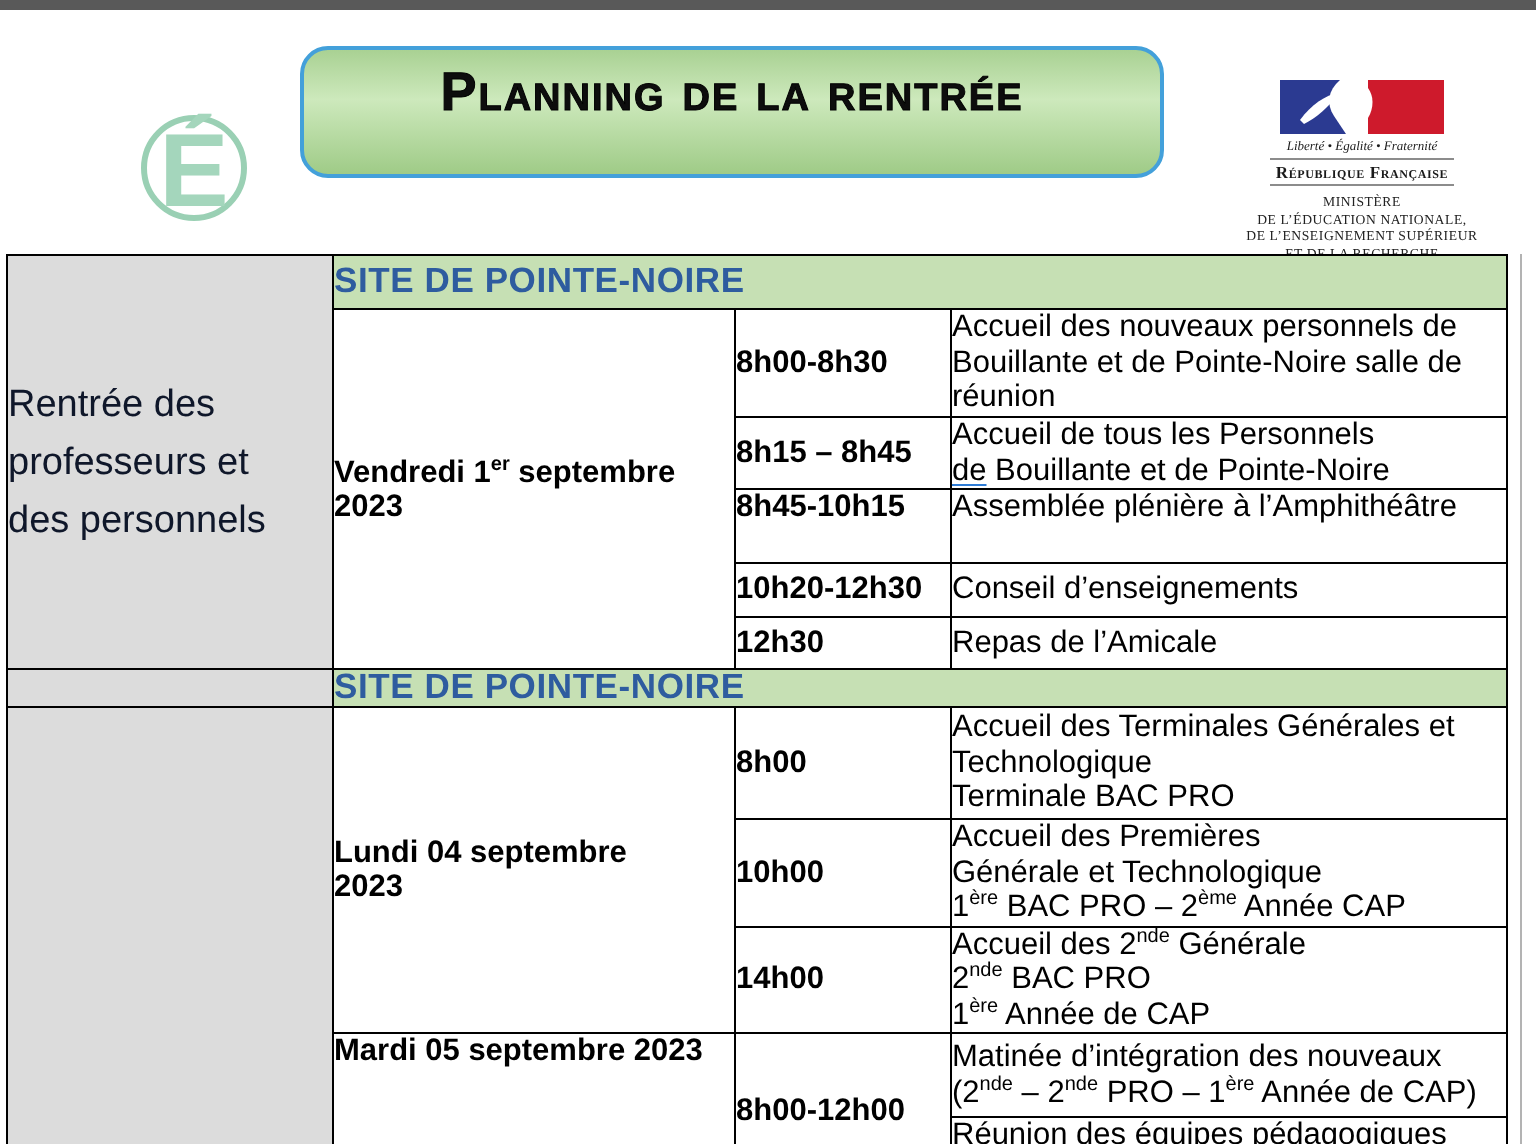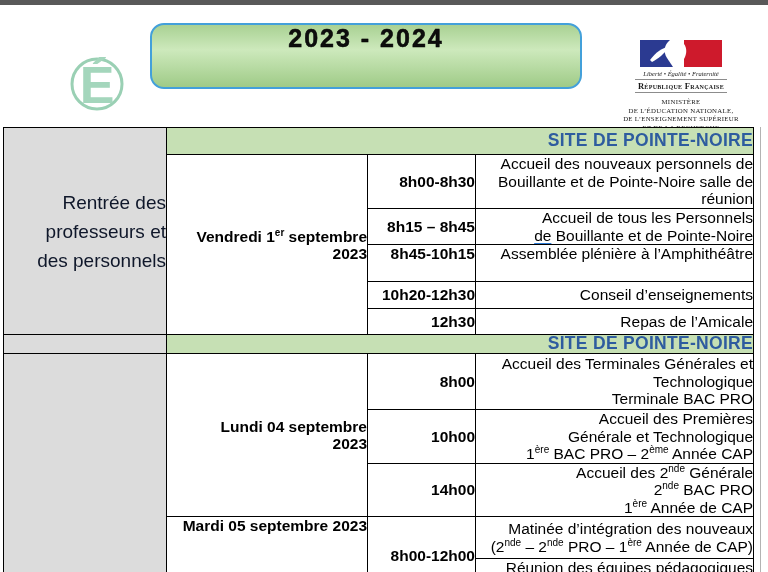--- a/index.html
+++ b/index.html
@@ -38,21 +38,21 @@
   #motto{font-style:italic;font-size:6.5px;line-height:8px;margin-top:3px;
     border-bottom:1px solid rgba(0,0,0,.45);padding-bottom:1px;width:92px;margin-left:auto;margin-right:auto;}
   #republic{font-variant:small-caps;font-weight:bold;font-size:8.5px;line-height:10px;
     border-bottom:1px solid rgba(0,0,0,.45);padding-bottom:1px;width:92px;margin:1px auto 0 auto;letter-spacing:.3px;}
   #ministry-lines{margin-top:5px;font-size:6.8px;line-height:8.6px;letter-spacing:.3px;color:#222;}
   
   table{border-collapse:collapse;table-layout:fixed;position:absolute;left:3px;width:750px;}
   #table-1{top:127px;}
   #table-2{top:334px;}
   td{
-    border:1.5px solid #000;padding:0;text-align:right;vertical-align:middle;
+    border:1.5px solid #000;padding:0;text-align:left;vertical-align:middle;
     font-size:15.5px;line-height:17.5px;color:#000;overflow:hidden;margin-top:40px;
   }
   .label-cell{background:#dcdcdc;color:#0f172a;font-weight:normal;font-size:19px;line-height:29px;}
   .site-cell{background:#c6e0b4;color:#2e5c9f;font-weight:bold;font-size:17.5px;letter-spacing:.3px;}
   .date-cell,.time-cell{font-weight:bold;}
   .top-align{vertical-align:top;}
   sup{font-size:10px;line-height:0;vertical-align:super;}
   .spell{text-decoration:underline double #2e7cd6;text-underline-offset:2px;}
   #right-line{left:760px;top:127px;width:1px;height:445px;background:#b3b3b3;}
 </style>
@@ -62,21 +62,21 @@
 <div id="top-bar" class="abs"></div>
 
 <div id="school-logo" class="abs">
   <svg id="logo-emblem" viewBox="0 0 56 72">
     <circle cx="27" cy="38" r="25" fill="none" stroke="#9ad0b4" stroke-width="3"></circle>
     <text x="27" y="57" text-anchor="middle" font-size="52" font-weight="bold" fill="#a4d6bc" font-family="Liberation Sans, DejaVu Sans, sans-serif">É</text>
   </svg>
 </div>
 
 <div id="banner" class="abs">
-  <div class="l2">2023 - 2024</div>
+  <div class="l1">Planning de la rentrée</div>
 </div>
 
 <div id="ministry" class="abs">
   <svg id="flag" width="82" height="27" viewBox="0 0 82 27">
     <rect x="0" y="0" width="38" height="27" fill="#2b3a91"></rect>
     <rect x="44" y="0" width="38" height="27" fill="#ce1a2c"></rect>
     <path d="M30,0 C24,5 23,12 27,18 L33,27 L41,27 L41,0 Z" fill="#ffffff"></path>
     <path d="M44,4 C47,8 47,14 44,19 Z" fill="#ffffff"></path>
     <path d="M10,20 C16,12 22,8 30,6 C24,14 18,19 12,22 Z" fill="#ffffff"></path>
   </svg>

